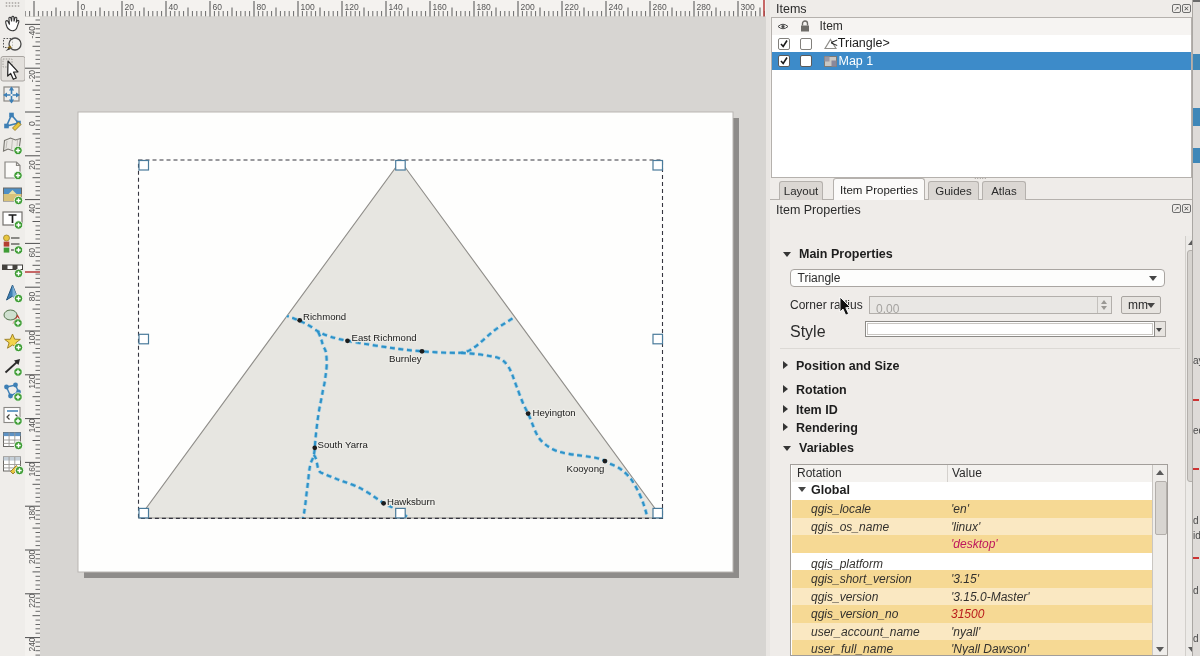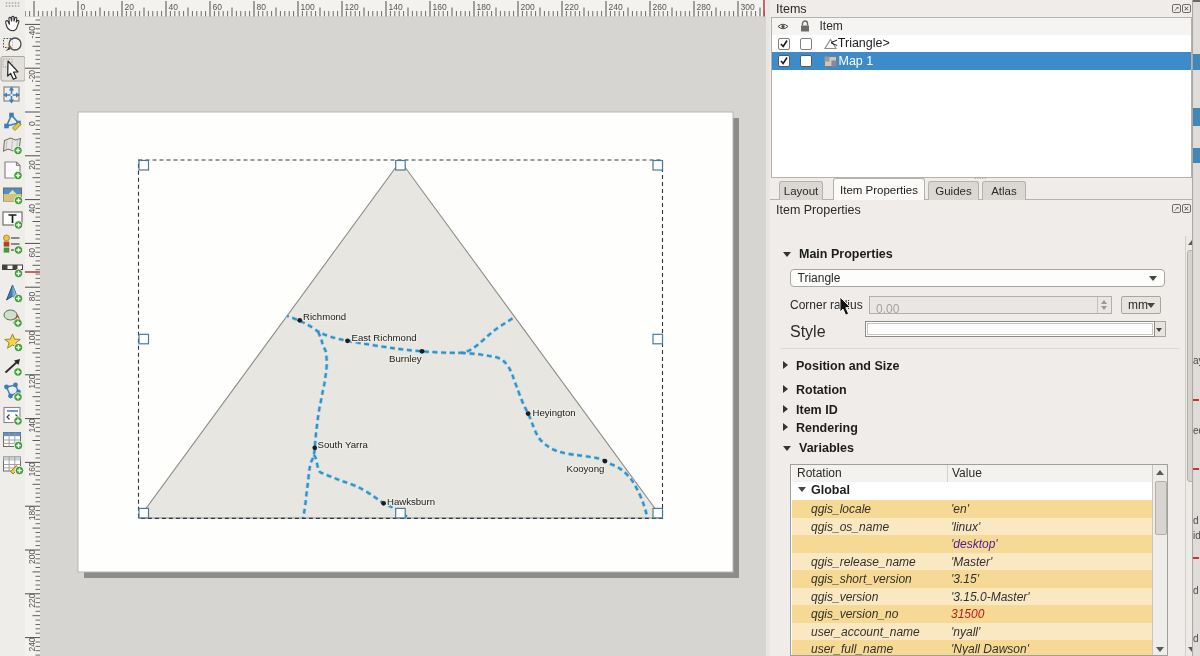--- a/index.html
+++ b/index.html
@@ -694,25 +694,21 @@
           <div style="position:absolute;left:1px;top:35.0px;width:376px;height:17.5px;background:#f6d994;">
             <div style="position:absolute;left:19px;top:2px;font-style:italic;font-size:12px;color:#33312e;">qgis_locale</div>
             <div style="position:absolute;left:159px;top:2px;font-style:italic;font-size:12px;color:#33312e;">'en'</div>
           </div>
           <div style="position:absolute;left:1px;top:52.5px;width:376px;height:17.5px;background:#fae8c2;">
             <div style="position:absolute;left:19px;top:2px;font-style:italic;font-size:12px;color:#33312e;">qgis_os_name</div>
             <div style="position:absolute;left:159px;top:2px;font-style:italic;font-size:12px;color:#33312e;">'linux'</div>
           </div>
           <div style="position:absolute;left:1px;top:70.0px;width:376px;height:17.5px;background:#f6d994;">
             <div style="position:absolute;left:19px;top:2px;font-style:italic;font-size:12px;color:#33312e;margin-top:20px;">qgis_platform</div>
-            <div style="position:absolute;left:159px;top:2px;font-style:italic;font-size:12px;color:#4c1d95;">'desktop'</div>
-          </div>
-          <div style="position:absolute;left:1px;top:87.5px;width:376px;height:17.5px;background:#fae8c2;">
-            <div style="position:absolute;left:19px;top:2px;font-style:italic;font-size:12px;color:#33312e;">qgis_release_name</div>
-            <div style="position:absolute;left:159px;top:2px;font-style:italic;font-size:12px;color:#33312e;">'Master'</div>
+            <div style="position:absolute;left:159px;top:2px;font-style:italic;font-size:12px;color:#be185d;">'desktop'</div>
           </div>
           <div style="position:absolute;left:1px;top:105.0px;width:376px;height:17.5px;background:#f6d994;">
             <div style="position:absolute;left:19px;top:2px;font-style:italic;font-size:12px;color:#33312e;">qgis_short_version</div>
             <div style="position:absolute;left:159px;top:2px;font-style:italic;font-size:12px;color:#33312e;">'3.15'</div>
           </div>
           <div style="position:absolute;left:1px;top:122.5px;width:376px;height:17.5px;background:#fae8c2;">
             <div style="position:absolute;left:19px;top:2px;font-style:italic;font-size:12px;color:#33312e;">qgis_version</div>
             <div style="position:absolute;left:159px;top:2px;font-style:italic;font-size:12px;color:#33312e;">'3.15.0-Master'</div>
           </div>
           <div style="position:absolute;left:1px;top:140.0px;width:376px;height:17.5px;background:#f6d994;">

